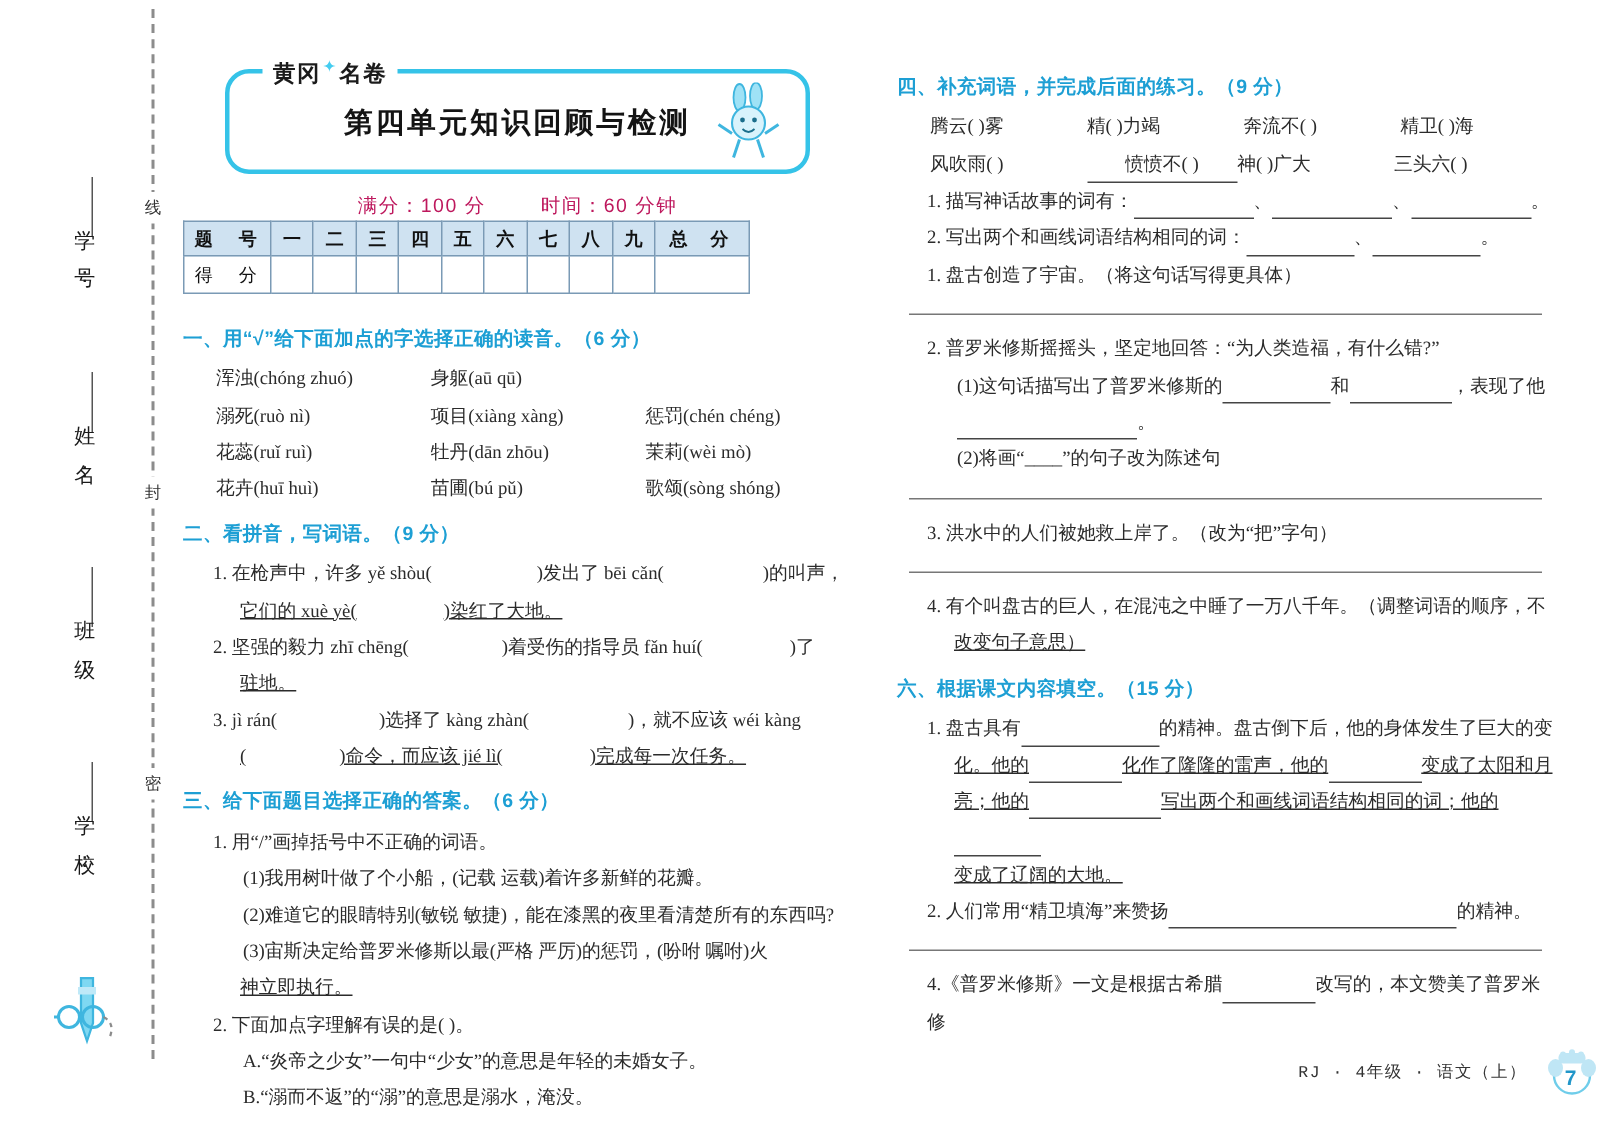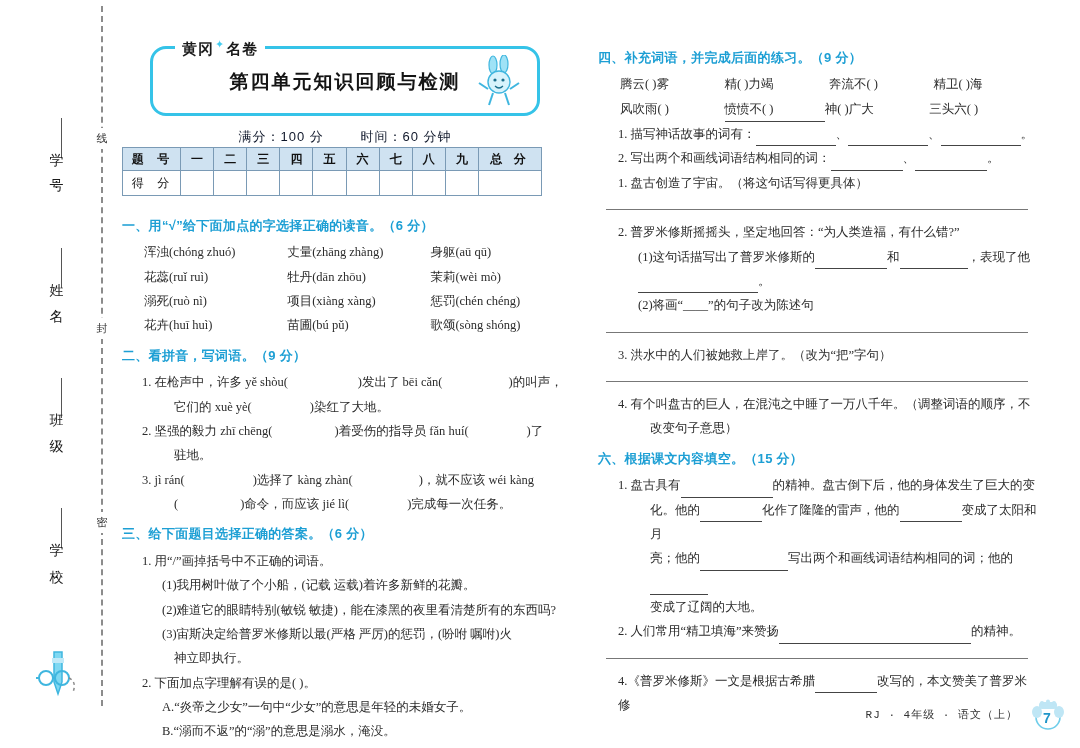--- a/index.html
+++ b/index.html
@@ -63,31 +63,31 @@
   .paper-title{
     position:absolute;left:0;right:0;top:20px;
     text-align:center;
     font-size:19px;font-weight:bold;color:#141414;
     letter-spacing:2px;
     font-family:"Liberation Sans","DejaVu Sans",sans-serif;
   }
   .bunny{position:absolute;right:14px;top:6px;width:48px;height:52px;}
   .meta-line{
     margin-top:12px;text-align:center;
-    font-size:13px;color:#0f172a;
+    font-size:13px;color:#be185d;
     letter-spacing:1px;
     font-family:"Liberation Sans","DejaVu Sans",sans-serif;
   }
   .meta-line span{margin:0 16px;}
 
   
   .score-table{
-    position:absolute;left:122px;top:147px;width:420px;
+    position:absolute;left:122px;top:147px;width:378px;
     border-collapse:collapse;
-    font-family:Liberation Sans, sans-serif;
+    font-family:Liberation Mono, monospace;
   }
   .score-table td{
     border:1px solid #7a9ab5;
     height:20px;font-size:12px;text-align:center;
     color:#111;
   }
   .score-table tr.head td{background:#cfe2f1;font-weight:bold;}
   .score-table td.lab{width:52px;letter-spacing:5px;padding-left:4px;}
   .score-table tr.body td{background:#fff;height:22px;}
 
@@ -96,21 +96,21 @@
   .col-left{left:122px;width:452px;top:208px;}
   .col-right{left:598px;width:440px;top:40px;}
 
   .sec-head{
     color:#1d9fd4;font-weight:bold;font-size:13px;
     font-family:"Liberation Sans","DejaVu Sans",sans-serif;
     margin:5px 0 2px 0;letter-spacing:.3px;
   }
   .q{margin-left:20px;text-indent:0;}
   .q2{margin-left:40px;}
-  .q3{margin-left:52px;}
+  .q3{margin-left:38px;text-decoration:underline;}
   .row3{display:flex;margin-left:22px;}
   .row3 > div{width:33.3%;}
   .blank{display:inline-block;border-bottom:1px solid #444;vertical-align:bottom;}
   .blank-full{display:block;border-bottom:1px solid #777;margin:14px 0 10px 8px;width:96%;height:0;}
   .u{border-bottom:1px solid #444;}
   .idioms{display:flex;margin-left:22px;}
   .idioms > div{width:25%;white-space:nowrap;}
 
   
   .footer{
@@ -212,32 +212,31 @@
       <td></td>
     </tr>
   </tbody>
     </table>
 
   <div class="col col-left">
 
     <div class="sec-head">一、用“√”给下面加点的字选择正确的读音。（6 分）</div>
     <div class="row3">
       <div>浑浊(chóng  zhuó)</div>
-      <div>丈量(zhāng  zhàng)</div>
       <div>身躯(aū  qū)</div>
+    </div>
+    <div class="row3">
+      <div>溺死(ruò  nì)</div>
+      <div>项目(xiàng  xàng)</div>
+      <div>惩罚(chén  chéng)</div>
     </div>
     <div class="row3">
       <div>花蕊(ruǐ  ruì)</div>
       <div>牡丹(dān  zhōu)</div>
       <div>茉莉(wèi  mò)</div>
-    </div>
-    <div class="row3">
-      <div>溺死(ruò  nì)</div>
-      <div>项目(xiàng  xàng)</div>
-      <div>惩罚(chén  chéng)</div>
     </div>
     <div class="row3">
       <div>花卉(huī  huì)</div>
       <div>苗圃(bú  pǔ)</div>
       <div>歌颂(sòng  shóng)</div>
     </div>
 
     <div class="sec-head">二、看拼音，写词语。（9 分）</div>
     <div class="q">
       <span>1. 在枪声中，许多 yě shòu(</span><span style="display:inline-block;width:70px;"></span><span>)发出了 bēi cǎn(</span><span style="display:inline-block;width:66px;"></span><span>)的叫声，</span>
@@ -272,21 +271,21 @@
 
     <div class="sec-head">四、补充词语，并完成后面的练习。（9 分）</div>
     <div class="idioms">
       <div>腾云(    )雾</div>
       <div>精(    )力竭</div>
       <div>奔流不(    )</div>
       <div>精卫(    )海</div>
     </div>
     <div class="idioms">
       <div>风吹雨(    )</div>
-      <div class="u" style="width:24%;">愤愤不(    )</div>
+      <div class="u" style="width:24%;text-align:center;">愤愤不(    )</div>
       <div>神(    )广大</div>
       <div>三头六(    )</div>
     </div>
     <div class="q">
       <span>1. 描写神话故事的词有：</span><span class="blank" style="width:80px;"></span>、<span class="blank" style="width:80px;"></span>、<span class="blank" style="width:80px;"></span>。
     </div>
     <div class="q">
       <span>2. 写出两个和画线词语结构相同的词：</span><span class="blank" style="width:72px;"></span>、<span class="blank" style="width:72px;"></span>。
     </div>
 

